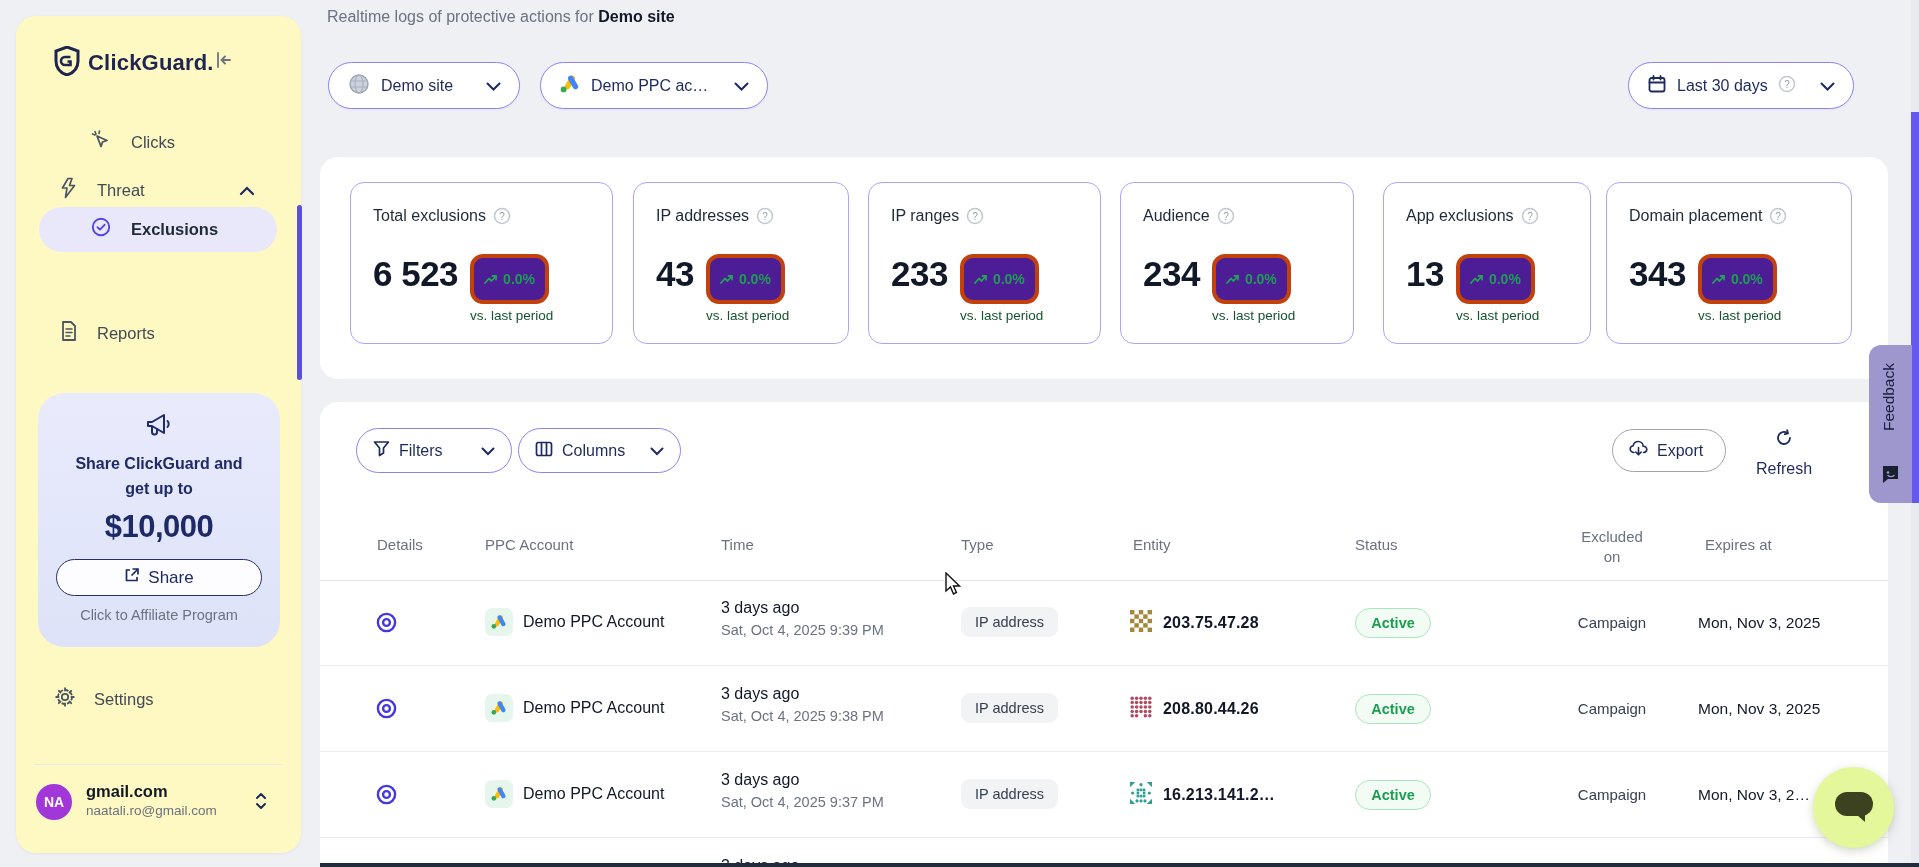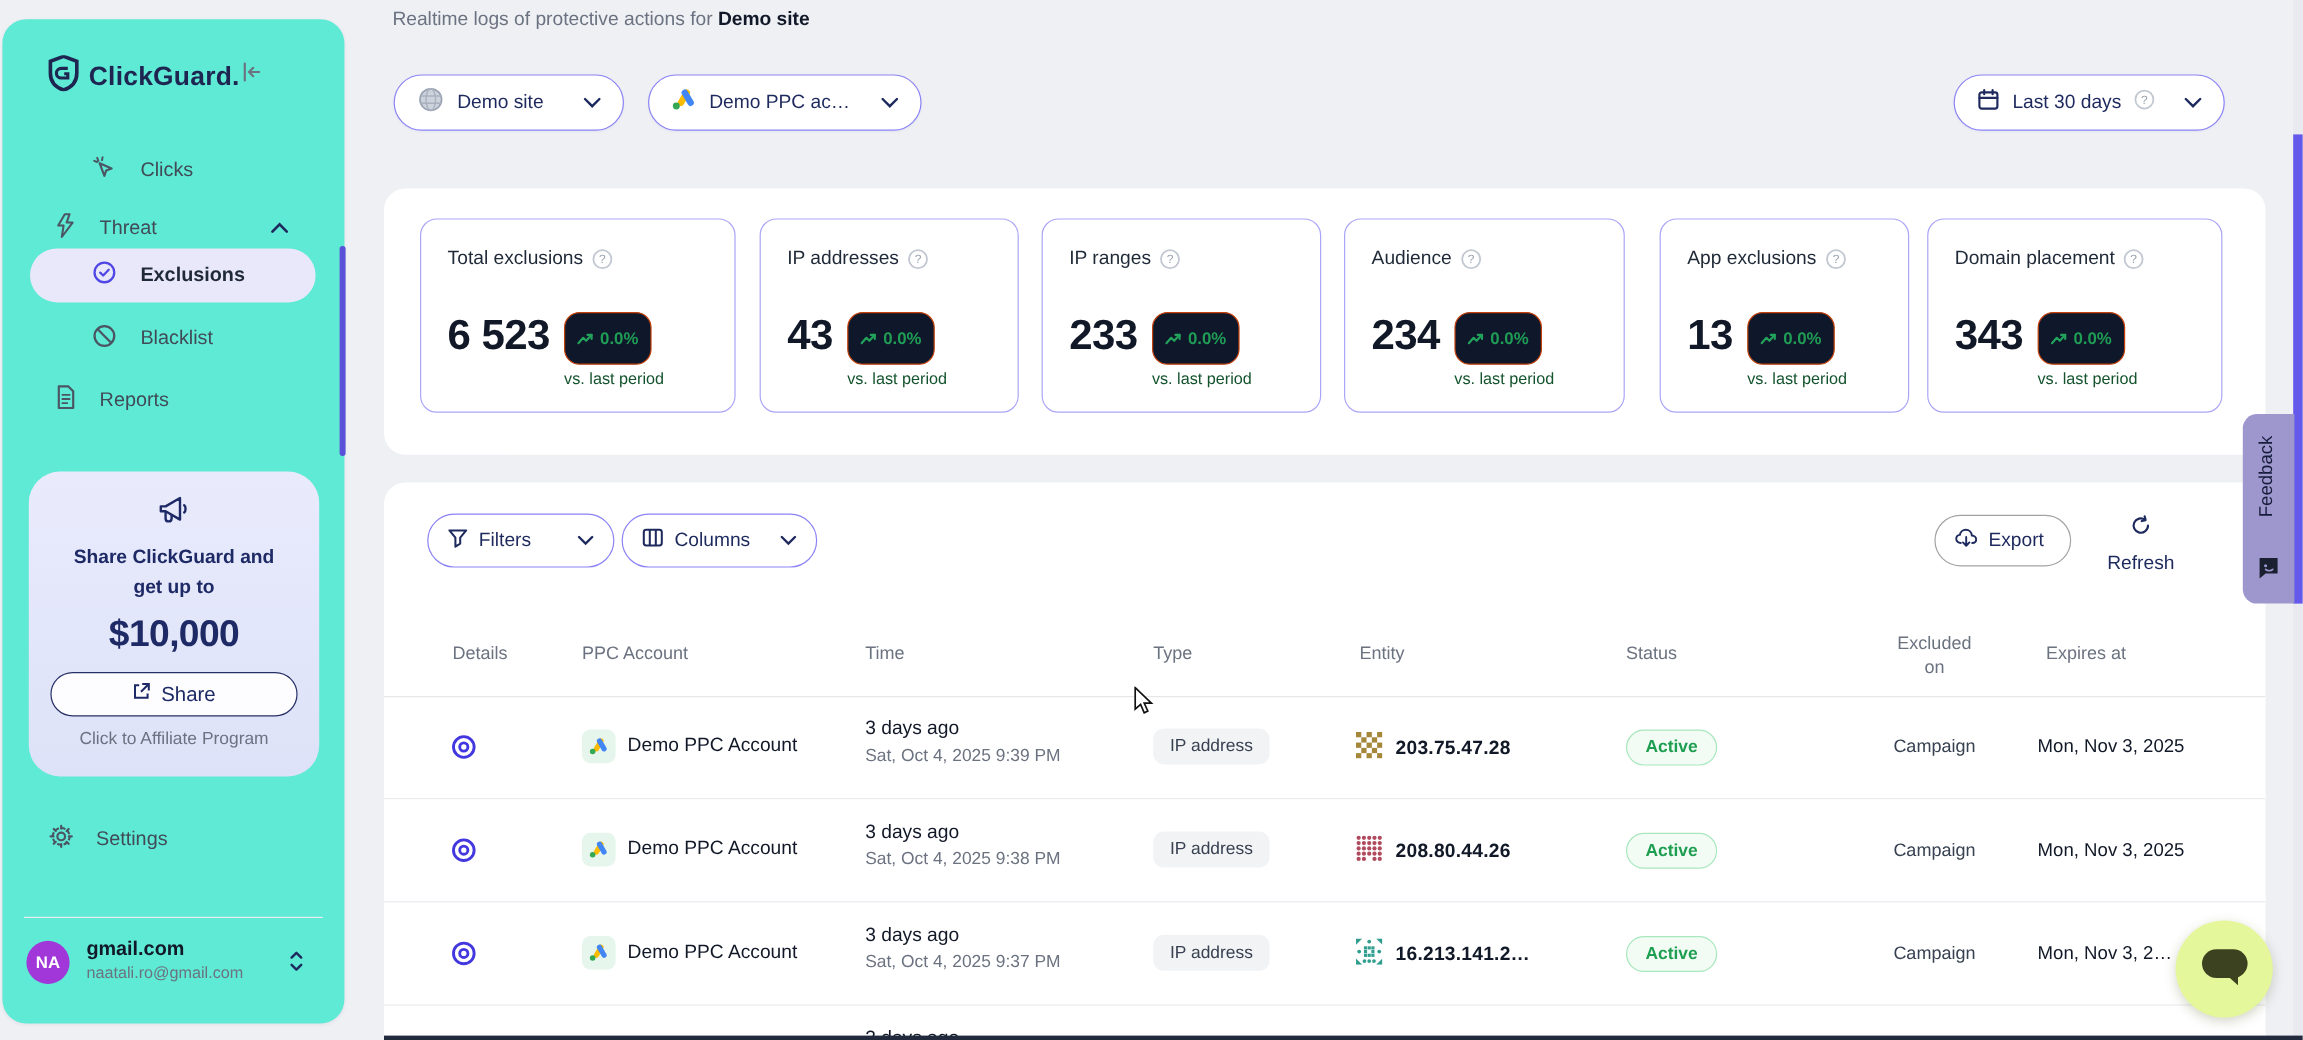--- a/index.html
+++ b/index.html
@@ -6,22 +6,22 @@
   html,body { width:1919px; height:867px; }
   body {
     font-family:"Liberation Sans","DejaVu Sans",sans-serif;
     background:#eef0f4; overflow:hidden; position:relative;
     color:#1f2937;
   }
   .abs { position:absolute; }
 
   
   #sidebar {
-    left:2px; top:16px; width:285px; height:837px;
-    background:#5eead4; border-radius:20px;
+    left:16px; top:16px; width:285px; height:837px;
+    background:#fef9c3; border-radius:20px;
     box-shadow:0 1px 3px rgba(30,40,90,.06);
   }
   .logo-row { left:38px; top:30px; display:flex; align-items:center; gap:8px; }
   .brand { font-size:22px; font-weight:700; color:#1e2550; letter-spacing:.2px; }
   .collapse-btn { left:198px; top:34px; cursor:pointer; }
   .nav-item { left:0; width:285px; height:44px; display:flex; align-items:center; color:#414a57; font-size:16.5px; cursor:pointer; }
   .nav-item .ic { position:absolute; }
   .nav-item.lvl1 .ic { left:43px; }
   .nav-item.lvl1 .lbl { position:absolute; left:81px; }
   .nav-item.lvl2 .ic { left:74px; }
@@ -73,21 +73,21 @@
   #pill-site { left:328px; top:62px; width:192px; }
   #pill-account { left:540px; top:62px; width:228px; }
   #pill-date { left:1628px; top:62px; width:226px; }
 
   
   #stats-panel { left:320px; top:157px; width:1568px; height:222px; background:#fff; border-radius:18px; }
   .stat-card { position:absolute; top:25px; height:162px; border:1.5px solid #aba5f7; border-radius:14px; background:#fff; }
   .stat-title { position:absolute; left:22px; top:24px; font-size:16px; color:#1f2937; display:flex; align-items:center; gap:7px; }
   .stat-bottom { position:absolute; left:22px; bottom:20px; display:flex; align-items:flex-start; gap:12px; }
   .stat-value { font-size:35px; font-weight:700; color:#111827; letter-spacing:-.5px; line-height:40px; }
-  .delta-pill { display:flex; align-items:center; gap:5px; background:#0f172a; border:1px solid #c2410c; border-radius:13px; padding:13px 10px; font-size:14px; font-weight:600; color:#1f9d55; width:max-content; }
+  .delta-pill { display:flex; align-items:center; gap:5px; background:#4c1d95; border:4px solid #c2410c; border-radius:13px; padding:13px 10px; font-size:14px; font-weight:600; color:#1f9d55; width:max-content; }
   .delta-sub { font-size:13.5px; color:#14532d; margin-top:4px; }
 
   
   #table-panel { left:320px; top:402px; width:1568px; height:465px; background:#fff; border-radius:18px 18px 0 0; overflow:hidden; }
   .tool-pill { position:absolute; top:26px; height:45px; background:#fff; border:1px solid #8b83f4; border-radius:23px;
     display:flex; align-items:center; gap:9px; padding:0 16px; font-size:16px; color:#1e2a5e; font-weight:500; cursor:pointer; }
   #filters-btn { left:36px; width:156px;justify-content:center; }
   #columns-btn { left:198px; width:163px; }
   #export-btn { left:1292px; width:114px; border:1px solid #a3a3a3; height:43px; top:27px; }
   #refresh-btn { position:absolute; left:1428px; top:27px; height:43px; display:flex; align-items:center; gap:9px;
@@ -179,29 +179,20 @@
   <div class="abs nav-item lvl2 active" style="top:191px;">
     <span class="ic">
       <svg width="22" height="22" viewBox="0 0 22 22">
           <circle cx="11" cy="11" r="8.2" fill="none" stroke="#4f46e5" stroke-width="1.9"></circle>
           <path d="M7.5 11.2 L10 13.6 L14.6 8.8" fill="none" stroke="#4f46e5" stroke-width="1.9" stroke-linecap="round" stroke-linejoin="round"></path>
         </svg>
     </span>
     <span class="lbl">Exclusions</span>
   </div>
 
-  <div class="abs nav-item lvl2" style="top:244px;">
-    <span class="ic">
-      <svg width="22" height="22" viewBox="0 0 22 22">
-          <circle cx="11" cy="11" r="8.2" fill="none" stroke="#4b5563" stroke-width="1.9"></circle>
-          <path d="M5.4 5.4 L16.6 16.6" stroke="#4b5563" stroke-width="1.9"></path>
-        </svg>
-    </span>
-    <span class="lbl">Blacklist</span>
-  </div>
 
   <div class="abs nav-item lvl1" style="top:295px;">
     <span class="ic">
       <svg width="20" height="22" viewBox="0 0 20 22">
           <path d="M4 2 H12 L16 6 V20 H4 Z" fill="none" stroke="#4b5563" stroke-width="1.8" stroke-linejoin="round"></path>
           <path d="M7 9 H13 M7 12.5 H13 M7 16 H11" stroke="#4b5563" stroke-width="1.5" stroke-linecap="round"></path>
         </svg>
     </span>
     <span class="lbl">Reports</span>
   </div>

